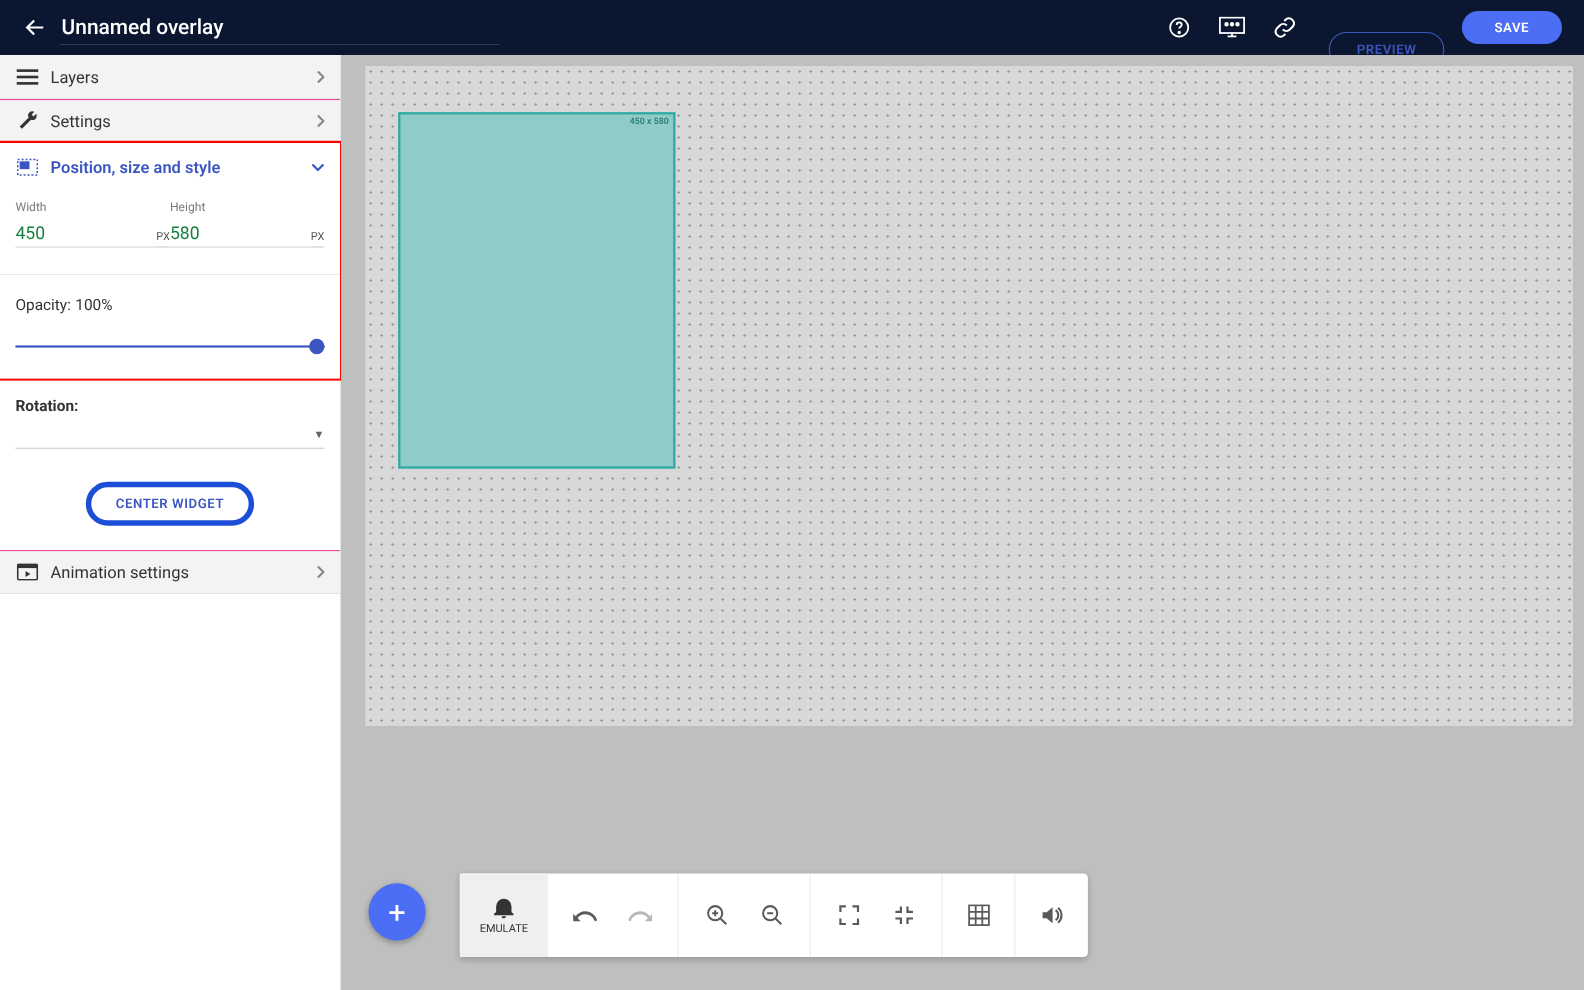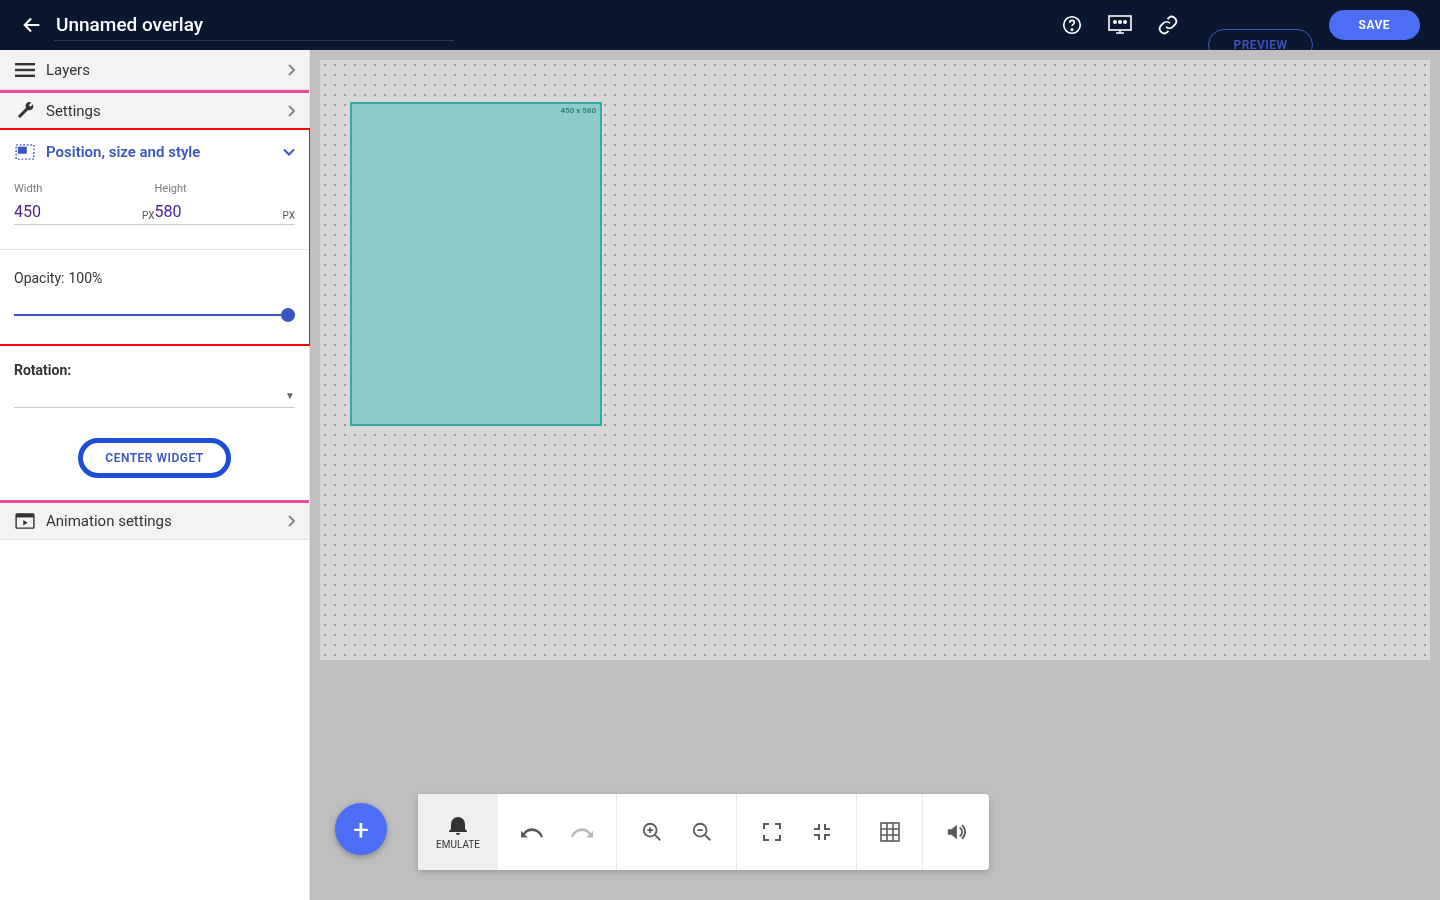--- a/index.html
+++ b/index.html
@@ -12,33 +12,33 @@
   .topbar-spacer { flex: 1; }
   .top-icon { width: 28px; height: 28px; display:flex; align-items:center; justify-content:center; margin: 0 10px; cursor:pointer; }
   .btn-outline { border:1px solid #3c56c1; color:#3c56c1; background:transparent; border-radius:20px; padding:8px 24px; font-size:12px; letter-spacing:.5px; font-weight:600; margin-left:16px; cursor:pointer;margin-top:40px;}
   .btn-solid { background:#4c6ef5; color:#fff; border:none; border-radius:20px; padding:8px 30px; font-size:12px; letter-spacing:.5px; font-weight:600; margin-left:16px; cursor:pointer;}
 
   
   .workspace { display:flex; height: calc(900px - 50px); }
 
   
   .sidebar { width: 310px; background:#fff; display:flex; flex-direction:column; border-right:1px solid #e4e4e4; }
-  .side-row { height:40px; background:#f3f3f3; border-top:3px solid #ec4899; border-bottom:1px solid #e4e4e4; display:flex; align-items:center; padding:0 14px; cursor:pointer; color:#333; font-size:15px;}
+  .side-row { height:40px; background:#f3f3f3; border-top:1px solid #ec4899; border-bottom:1px solid #e4e4e4; display:flex; align-items:center; padding:0 14px; cursor:pointer; color:#333; font-size:15px;}
   .side-row.first { border-top:none;}
   .side-row .icon { width:22px; height:22px; margin-right:10px; display:flex; align-items:center; justify-content:center;}
   .side-row .chev { margin-left:auto; color:#888;}
   .side-row.active { color:#3c56c1; background:#fff; font-weight:600; border:none;}
   .side-row.active .chev { color:#3c56c1;}
 
   .panel-body { padding: 8px 14px 22px 14px; background:#fff; }
   .field-row { display:flex; gap:0; margin-bottom:24px;}
   .field { flex:1; display:flex; flex-direction:column;}
   .field label { font-size:11px; color:#7a7a7a; margin-bottom:4px;}
   .field .line { display:flex; align-items:flex-end; border-bottom:1px solid #ccc;}
-  .field input { border:none; outline:none; font-size:16px; color:#4c1d95; width:100%; padding:3px 0;}
+  .field input { border:none; outline:none; font-size:16px; color:#15803d; width:100%; padding:3px 0;}
   .field .unit { font-size:10px; color:#555; margin-left:auto; padding-bottom:3px;}
   .divider-thin { border-top:1px solid #e9e9e9; margin: 20px -14px 20px -14px; }
 
   .opacity-block { margin-top:6px;}
   .opacity-label { font-size:14px; color:#333; margin-bottom:22px; display:flex; gap:4px;}
   .slider { position:relative; height:14px; }
   .slider-track { position:absolute; top:6px; left:0; right:0; height:2px; background:#3c56c1;}
   .slider-thumb { position:absolute; top:0; right:0; width:14px; height:14px; border-radius:50%; background:#3c56c1;}
 
   .rotation-block { padding:10px 14px 0 14px;}
@@ -46,21 +46,21 @@
   .rotation-select { margin-top:6px; border-bottom:1px solid #ccc; height:24px; display:flex; align-items:center;}
   .rotation-select .tri { margin-left:auto; color:#666; font-size:10px;}
 
   .center-btn-wrap { display:flex; justify-content:center; padding:30px 0 22px 0;}
   .center-btn { border:5px solid #1d4ed8; color:#3c56c1; background:#fff; border-radius:20px; padding:8px 22px; font-size:12px; font-weight:600; letter-spacing:.5px; cursor:pointer;}
 
   .highlight-box { border:2px solid #ff0000; margin:-2px; }
 
   
   .canvas { flex:1; position:relative; background:#bfbfbf; }
-  .artboard { position:absolute; top:10px; left:10px; right:10px; height:600px;
+  .artboard { position:absolute; top:10px; left:22px; right:10px; height:600px;
     background-color:#d8d8d8;
     background-image: radial-gradient(#9a9a9a 1px, transparent 1px);
     background-size: 10px 10px;
   }
   .widget { position:absolute; top:42px; left:30px; width:252px; height:324px; background:#8fccc9; border:2px solid #2fa9a3;}
   .widget-size-tag { position:absolute; top:2px; right:4px; font-size:8px; color:#2a7e79; font-weight:600;}
 
   
   .fab { position:absolute; bottom:45px; left:335px; width:52px; height:52px; border-radius:50%; background:#4c6ef5; color:#fff; display:flex; align-items:center; justify-content:center; font-size:28px; cursor:pointer; box-shadow:0 2px 6px rgba(0,0,0,.3);}
   .toolbar { position:absolute; bottom:30px; left:418px; height:76px; background:#fff; border-radius:4px; box-shadow:0 2px 6px rgba(0,0,0,.2); display:flex;}

